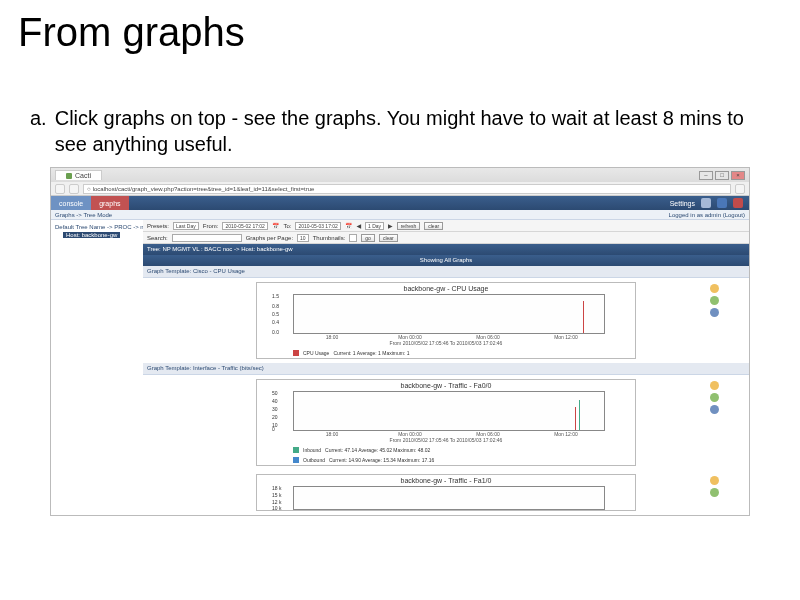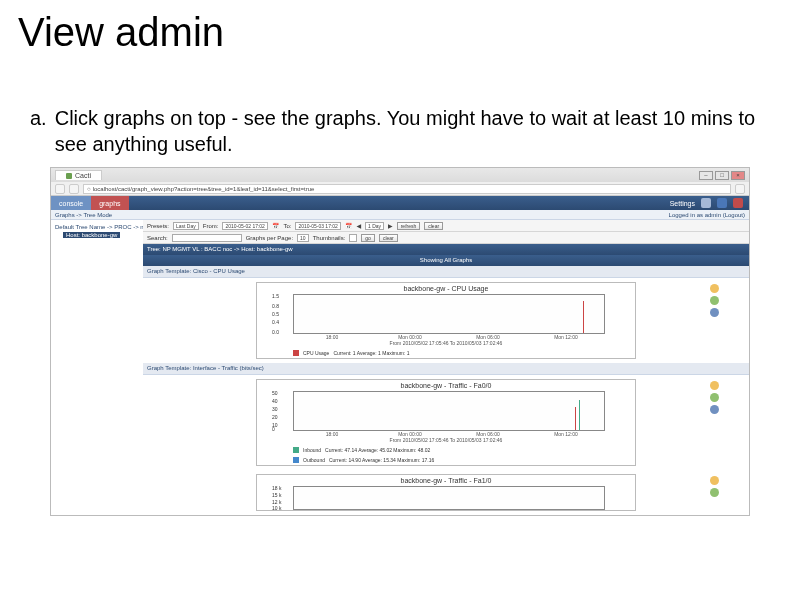--- a/index.html
+++ b/index.html
@@ -304,26 +304,26 @@
       height: 9px;
       border-radius: 50%;
     }
     .si1 { background: #f0c060; }
     .si2 { background: #90c070; }
     .si3 { background: #7090c0; }
   </style>
 </head>
 <body>
 
-<h1 class="slide-title">View admin</h1>
+<h1 class="slide-title">From graphs</h1>
 
 <div class="slide-body">
   <div class="instruction">
     <span class="instruction-letter">a.</span>
-    <span class="instruction-text">Click graphs on top - see the graphs. You might have to wait at least 10 mins to see anything useful.</span>
+    <span class="instruction-text">Click graphs on top - see the graphs. You might have to wait at least 8 mins to see anything useful.</span>
   </div>
 
   <div class="browser-window">
 
     <div class="browser-tabbar">
       <div class="tab">
         <span class="favicon"></span>
         <span>Cacti</span>
       </div>
       <div class="win-controls">

